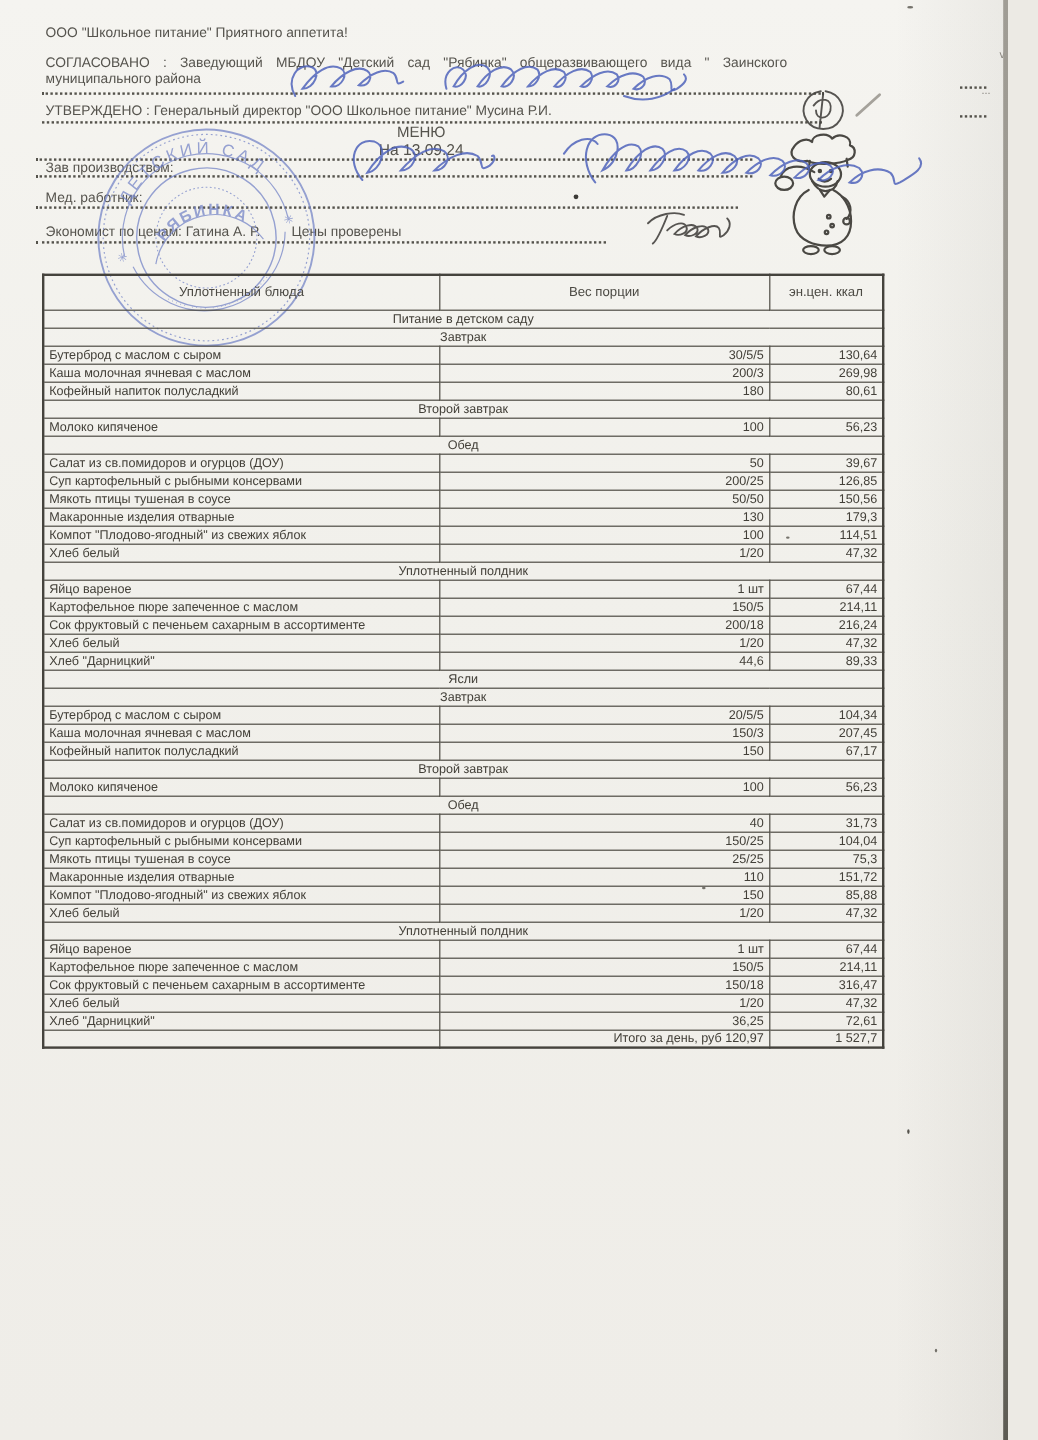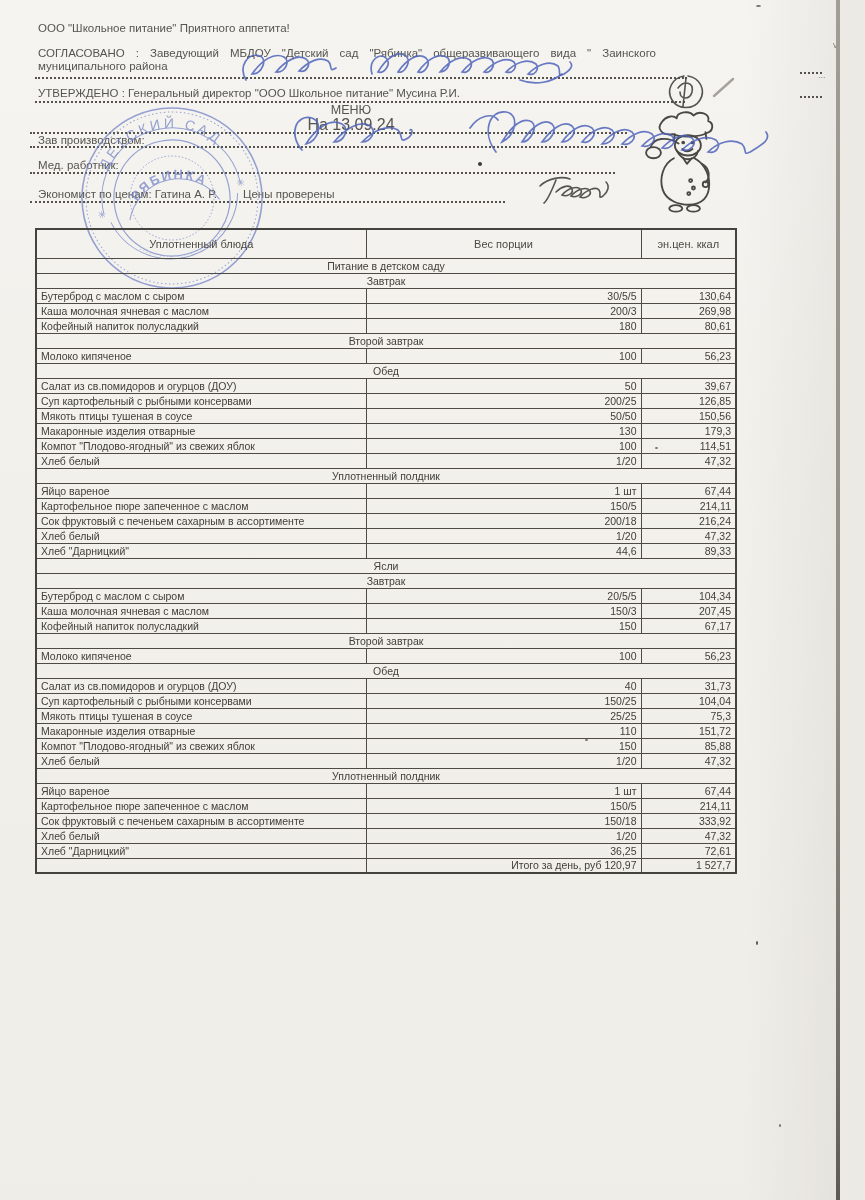--- a/index.html
+++ b/index.html
@@ -14,21 +14,21 @@
   .scan-edge-band{position:absolute;top:0;left:840px;width:25px;height:100%;background:#eceae4;}
 
   .hdr-text{position:absolute;color:#56544e;font-size:11.5px;line-height:13px;white-space:nowrap;}
   .top-note{left:38px;top:22px;}
   .agreed{left:38px;top:47px;width:618px;white-space:normal;
           text-align:justify;}
   .agreed .l1{display:block;text-align:justify;text-align-last:justify;}
   .approved{left:38px;top:87px;}
   .center-col{position:absolute;left:16px;width:670px;text-align:center;color:#55534d;}
   .menu-title{top:104px;font-size:12.5px;}
-  .menu-date{top:118px;font-size:16px;}
+  .menu-date{top:118px;font-size:13px;}
   .lbl-prod{left:38px;top:134px;}
   .lbl-med{left:38px;top:159px;}
   .lbl-econ{left:38px;top:188px;}
   .lbl-econ .gap{display:inline-block;width:26px;}
 
   .dotline{position:absolute;height:8px;border-bottom:2px dotted #55534c;}
   .dl-agreed{left:35px;top:69px;width:652px;}
   .dl-agreed-tail{left:800px;top:64px;width:22px;}
   .dl-approved{left:35px;top:93px;width:650px;}
   .dl-approved-tail{left:800px;top:88px;width:22px;}
@@ -337,21 +337,21 @@
           <td class="kcal-cell">67,44</td>
         </tr>
         <tr>
           <td class="name-cell">Картофельное пюре запеченное с маслом</td>
           <td class="weight-cell">150/5</td>
           <td class="kcal-cell">214,11</td>
         </tr>
         <tr>
           <td class="name-cell">Сок фруктовый  с печеньем сахарным в ассортименте</td>
           <td class="weight-cell">150/18</td>
-          <td class="kcal-cell">333,92</td>
+          <td class="kcal-cell">316,47</td>
         </tr>
         <tr>
           <td class="name-cell">Хлеб белый</td>
           <td class="weight-cell">1/20</td>
           <td class="kcal-cell">47,32</td>
         </tr>
         <tr>
           <td class="name-cell">Хлеб "Дарницкий"</td>
           <td class="weight-cell">36,25</td>
           <td class="kcal-cell">72,61</td>

